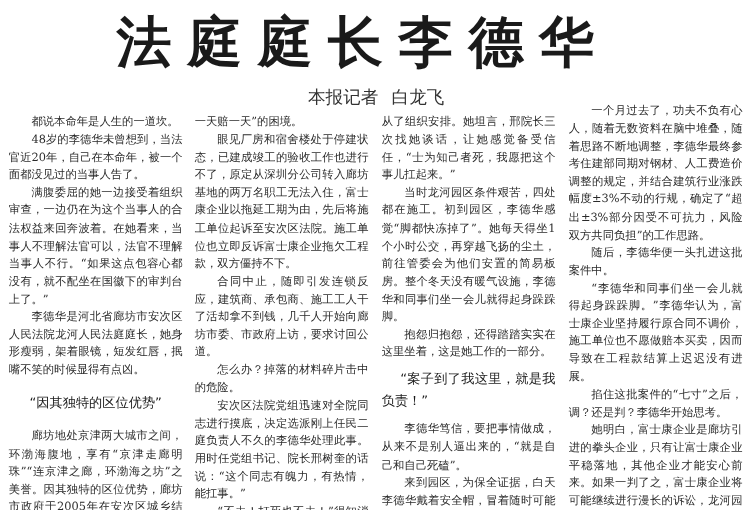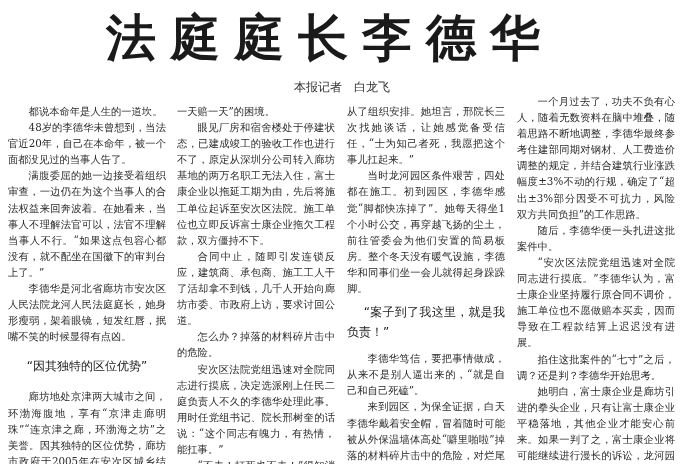--- a/index.html
+++ b/index.html
@@ -2,21 +2,21 @@
 <html><head>
 <meta charset="utf-8">
 <style>
   html, body { margin: 0; padding: 0; background: #ffffff; }
   body { width: 684px; height: 464px; overflow: hidden; position: relative;
          font-family: "DejaVu Serif", "Liberation Serif", serif; color: #2a2a2a; }
   .headline { position: absolute; left: 0; top: 8px; width: 660px; text-align: center;
               font-family: "DejaVu Sans", "Liberation Sans", sans-serif; font-weight: bold;
               font-size: 50px; letter-spacing: 14px; color: #1a1a1a; line-height: 60px; }
   .byline { position: absolute; left: 0; top: 79px; width: 684px; text-align: center;
-            font-family: "DejaVu Sans", sans-serif; font-size: 12px; color: #333; }
+            font-family: "DejaVu Sans", sans-serif; font-size: 16px; color: #333; }
   .byline .gap { display: inline-block; width: 12px; }
   .col { position: absolute; top: 103px; width: 158px; font-size: 10.3px; line-height: 16.1px;
          text-align: justify; }
   .col p { margin: 0; text-indent: 2em; }
   .col p.noindent { text-indent: 0; }
   #c1 { left: 8px; } #c2 { left: 177px; } #c3 { left: 347px; } #c4 { left: 517px; top: 93px; }
   .subhead { font-family: "DejaVu Sans", sans-serif; font-weight: normal; font-size: 12px;
              line-height: 20px; margin: 12px 0 12px 0; color: #1a1a1a; }
   #sh1 { text-align: center; }
   #sh2 { text-indent: 1.4em; margin: 6px 0 8px 0; }
@@ -45,26 +45,27 @@
   <p>合同中止，随即引发连锁反应，建筑商、承包商、施工工人干了活却拿不到钱，几千人开始向廊坊市委、市政府上访，要求讨回公道。</p>
   <p>怎么办？掉落的材料碎片击中的危险。</p>
   <p>安次区法院党组迅速对全院同志进行摸底，决定选派刚上任民二庭负责人不久的李德华处理此事。用时任党组书记、院长邢树奎的话说：“这个同志有魄力，有热情，能扛事。”</p>
   <p>“不去！打死也不去！”得知消息的李德华第一时间作出了反应。龙河园区离市区较远，连个正经的办公地点也没有，李德华的孩子还小，自己又不会开车，并且谁都知道那是块“硬骨头”。</p>
 
 </div>
 
 <div class="col" id="c3">
   <p class="noindent">从了组织安排。她坦言，邢院长三次找她谈话，让她感觉备受信任，“士为知己者死，我愿把这个事儿扛起来。”</p>
   <p>当时龙河园区条件艰苦，四处都在施工。初到园区，李德华感觉“脚都快冻掉了”。她每天得坐1个小时公交，再穿越飞扬的尘土，前往管委会为他们安置的简易板房。整个冬天没有暖气设施，李德华和同事们坐一会儿就得起身跺跺脚。</p>
+  <p>抱怨归抱怨，还得踏踏实实在这里坐着，这是她工作的一部分。</p>
   <div class="subhead" id="sh2">“案子到了我这里，就是我负责！”</div>
   <p>李德华笃信，要把事情做成，从来不是别人逼出来的，“就是自己和自己死磕”。</p>
   <p>来到园区，为保全证据，白天李德华戴着安全帽，冒着随时可能被从外保温墙体高处“噼里啪啦”掉落的材料碎片击中的危险，对烂尾楼里的5000多间房间逐一进行录像取证，“以便调解不了时进行判决”。</p>
 
 </div>
 
 <div class="col" id="c4">
   <p>一个月过去了，功夫不负有心人，随着无数资料在脑中堆叠，随着思路不断地调整，李德华最终参考住建部同期对钢材、人工费造价调整的规定，并结合建筑行业涨跌幅度±3%不动的行规，确定了“超出±3%部分因受不可抗力，风险双方共同负担”的工作思路。</p>
   <p>随后，李德华便一头扎进这批案件中。</p>
-  <p>“安次区法院党组迅速对全院同志进行摸底。”李德华认为，富士康企业坚持履行原合同不调价，施工单位也不愿做赔本买卖，因而导致在工程款结算上迟迟没有进展。</p>
+  <p>“李德华和同事们坐一会儿就得起身跺跺脚。”李德华认为，富士康企业坚持履行原合同不调价，施工单位也不愿做赔本买卖，因而导致在工程款结算上迟迟没有进展。</p>
   <p>掐住这批案件的“七寸”之后，调？还是判？李德华开始思考。</p>
   <p>她明白，富士康企业是廊坊引进的拳头企业，只有让富士康企业平稳落地，其他企业才能安心前来。如果一判了之，富士康企业将可能继续进行漫长的诉讼，龙河园区也将成为一片烂尾之地，势必影响大局的发展。只有调解，让双方都心服口服，才能达到政治效果、法律效果和社会效果的最大统一。</p>
 
 </div>
 
 </body></html>

